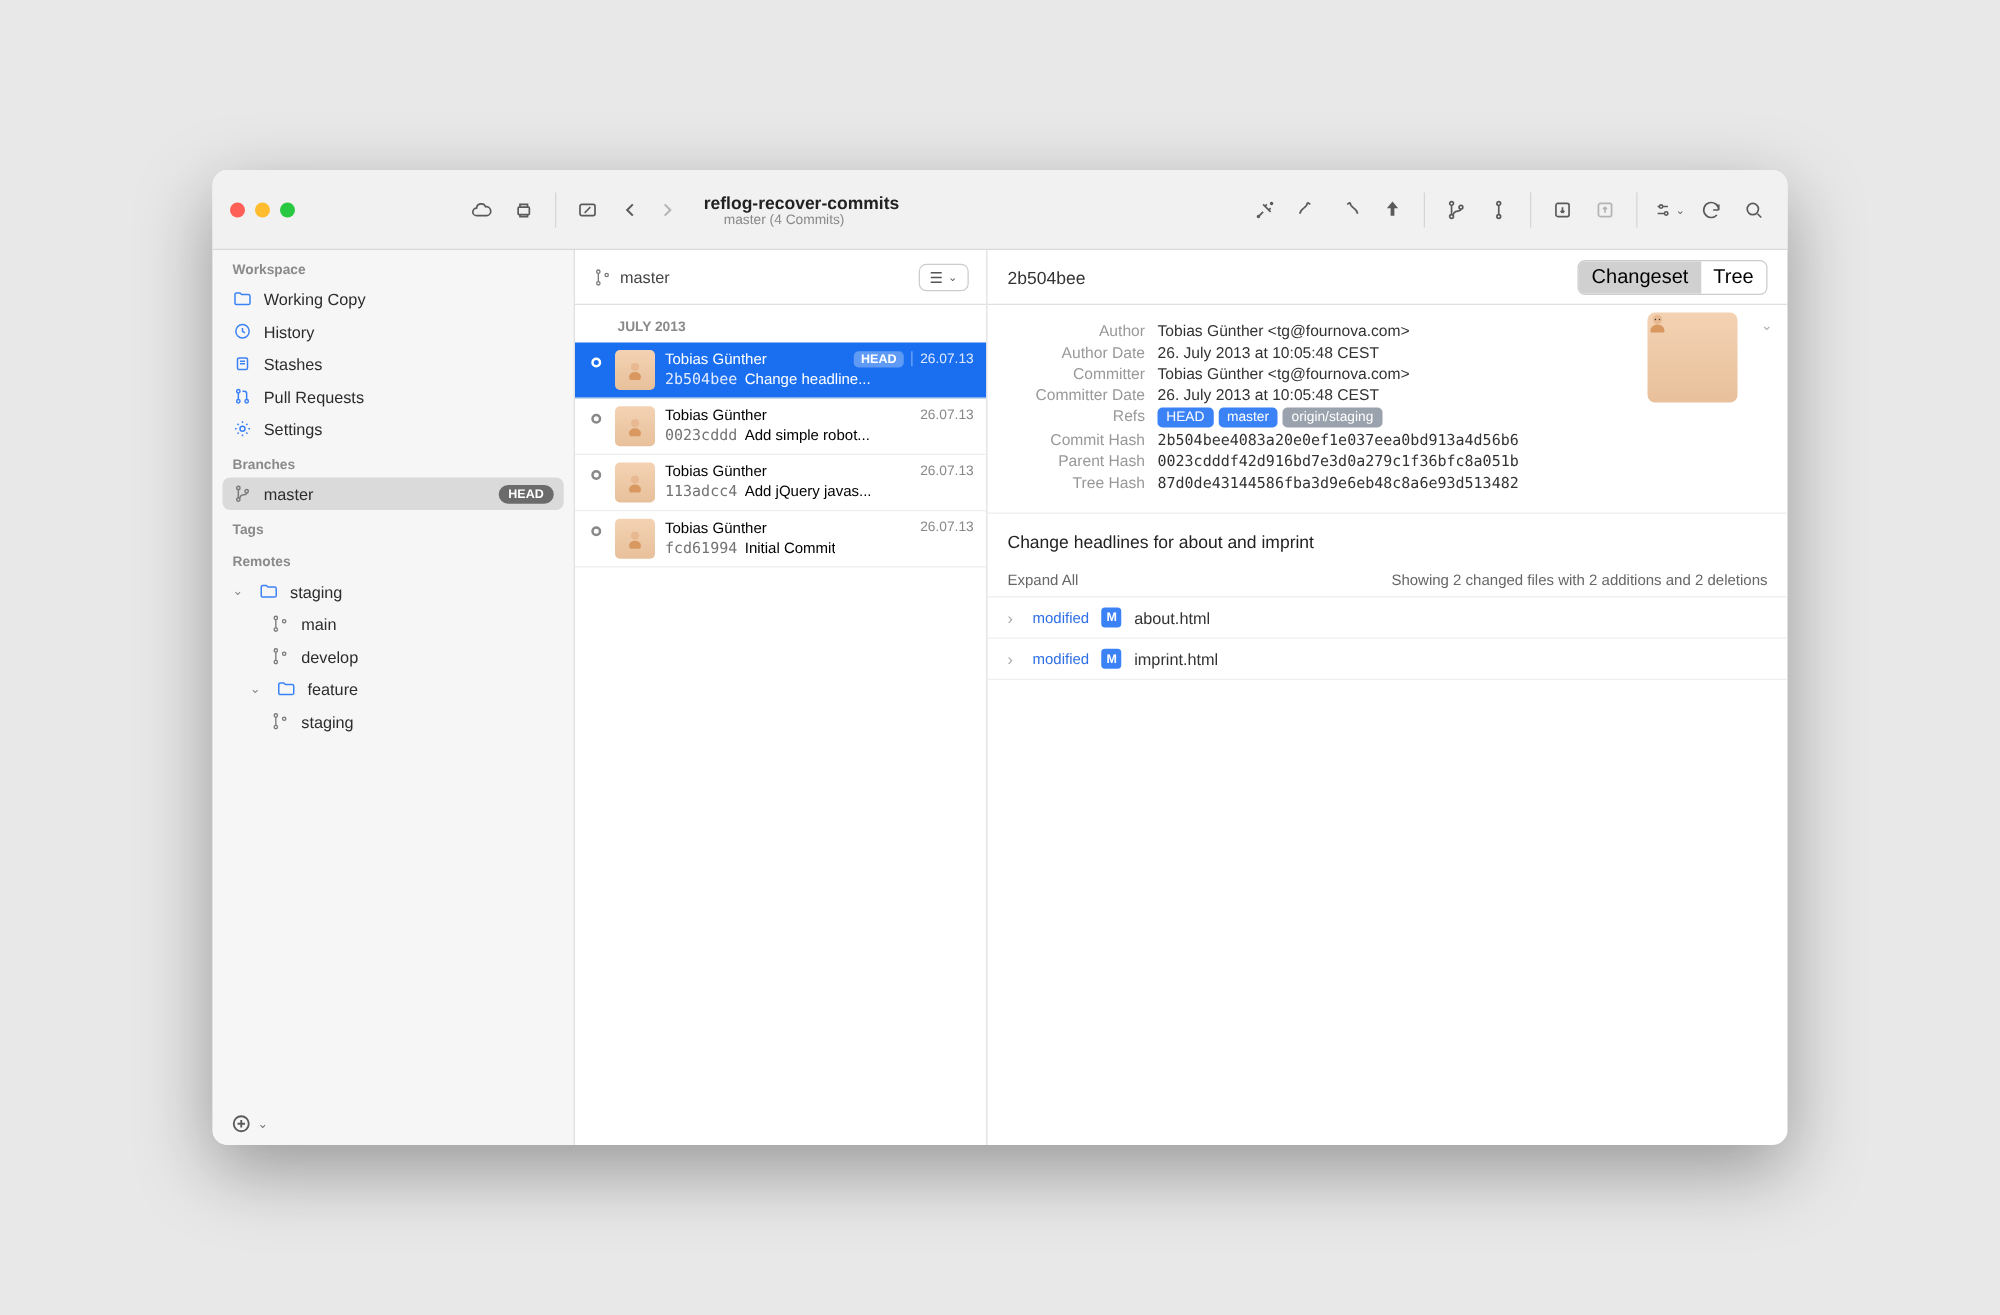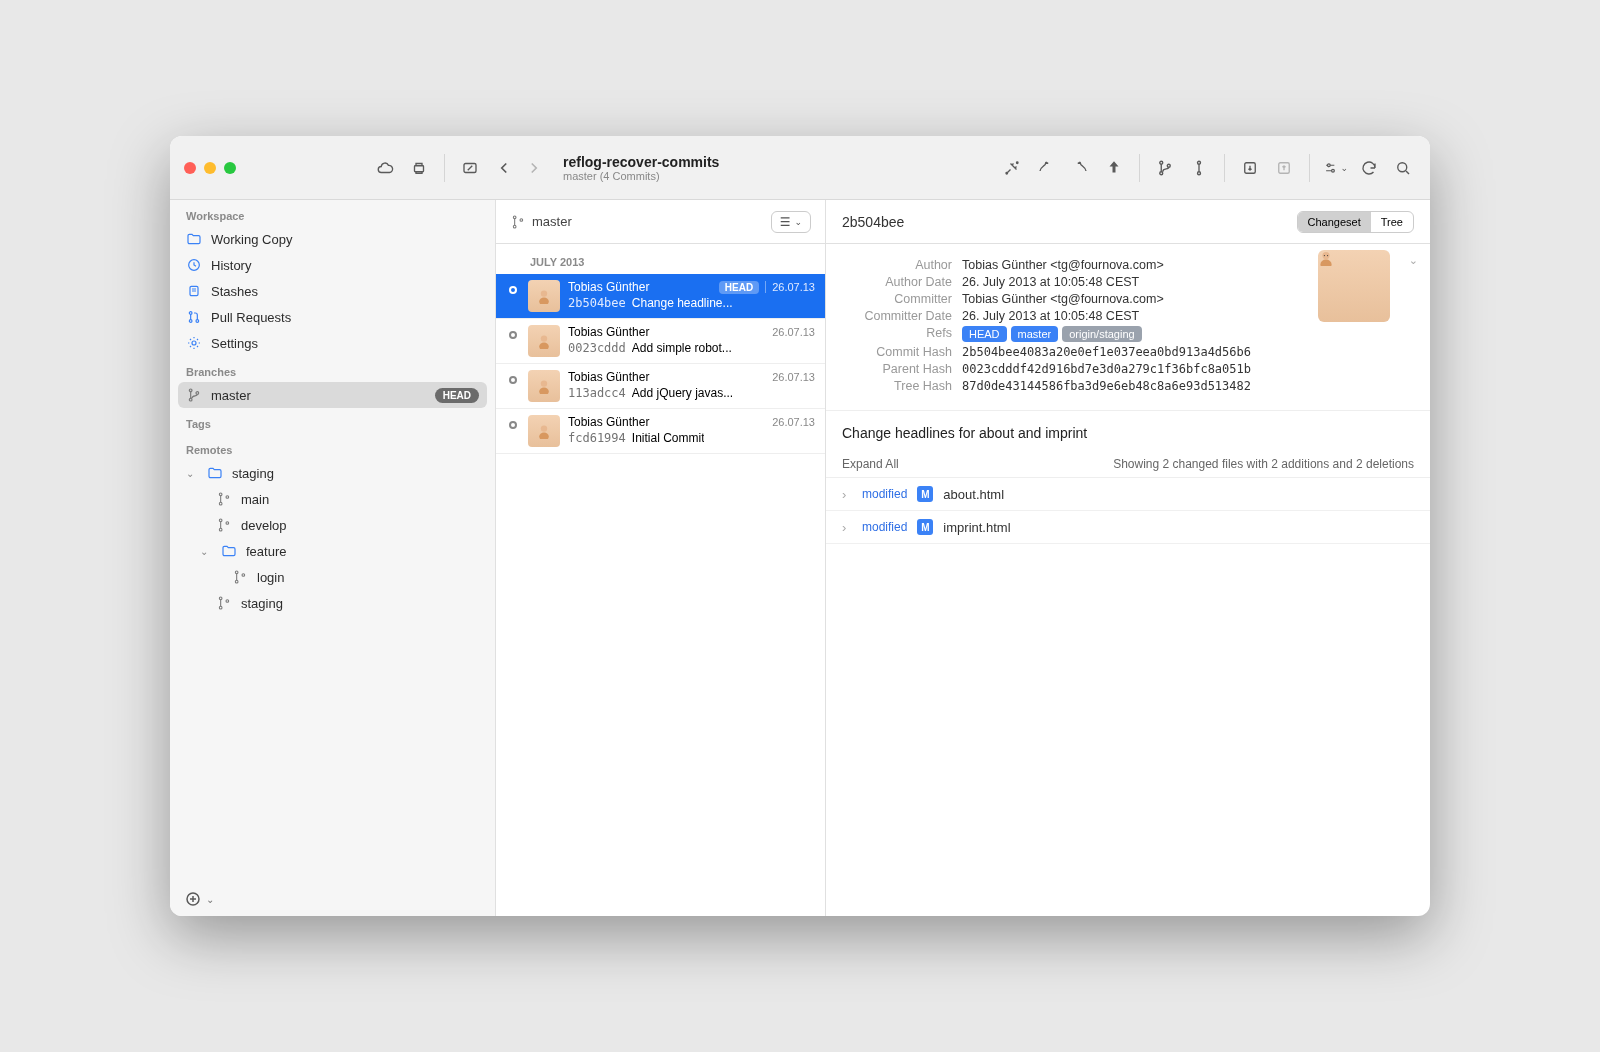--- a/index.html
+++ b/index.html
@@ -10,23 +10,23 @@
 .traffic span { width: 12px; height: 12px; border-radius: 50%; display: block; }
 .tl-close { background: #ff5f57; }
 .tl-min { background: #febc2e; }
 .tl-max { background: #28c840; }
 .tb-spacer { flex: 1; }
 .tb-icon { width: 26px; height: 26px; display: flex; align-items: center; justify-content: center; color: #5a5a5a; border-radius: 4px; cursor: pointer; }
 .tb-sep { width: 1px; height: 28px; background: #d5d5d5; margin: 0 4px; }
 .tb-group { display: flex; align-items: center; gap: 4px; }
 .tb-title { display: flex; flex-direction: column; margin-left: 8px; }
 .tb-title .main { font-size: 14px; font-weight: 600; color: #222; }
-.tb-title .sub { font-size: 11px; color: #888; }
+.tb-title .sub { font-size: 11px; color: #888; margin-left: 16px; }
 .content { flex: 1; display: flex; overflow: hidden; }
-.sidebar { width: 326px; background: #f6f6f6; border-right: 1px solid #e0e0e0; display: flex; flex-direction: column; font-size: 13px; overflow-y: auto; }
+.sidebar { width: 290px; background: #f6f6f6; border-right: 1px solid #e0e0e0; display: flex; flex-direction: column; font-size: 13px; overflow-y: auto; }
 .sb-section-title { font-size: 11px; font-weight: 600; color: #8a8a8a; padding: 10px 16px 4px; }
 .sb-item { display: flex; align-items: center; padding: 5px 16px; gap: 9px; cursor: pointer; color: #2c2c2c; }
 .sb-item.active { background: #dadada; border-radius: 6px; margin: 0 8px; padding: 5px 8px; }
 .sb-item .label { flex: 1; }
 .sb-icon { width: 16px; height: 16px; display: flex; align-items: center; justify-content: center; color: #3b82f6; }
 .sb-icon.gray { color: #7a7a7a; }
 .sb-indent1 { padding-left: 30px; }
 .sb-indent2 { padding-left: 46px; }
 .sb-indent3 { padding-left: 62px; }
 .head-badge { background: #6b6b6b; color: #fff; font-size: 10px; font-weight: 700; padding: 2px 8px; border-radius: 10px; }
@@ -51,21 +51,21 @@
 .commit-row.selected .commit-date { color: #e0eaff; }
 .commit-bottom { display: flex; gap: 6px; font-size: 12px; margin-top: 2px; white-space: nowrap; overflow: hidden; text-overflow: ellipsis; }
 .commit-hash { font-family: ui-monospace, Menlo, monospace; color: #737373; }
 .commit-row.selected .commit-hash { color: #e0eaff; }
 .commit-msg { overflow: hidden; text-overflow: ellipsis; }
 .head-pill { background: rgba(255,255,255,0.3); padding: 1px 6px; border-radius: 4px; font-size: 10px; font-weight: 600; }
 .pill-sep { width: 1px; height: 12px; background: rgba(255,255,255,0.4); }
 .detail { flex: 1; display: flex; flex-direction: column; overflow: hidden; }
 .detail-header { height: 44px; border-bottom: 1px solid #e0e0e0; display: flex; align-items: center; padding: 0 16px; }
 .detail-header .hash { font-size: 14px; color: #333; flex: 1; }
-.seg { display: flex; border: 1px solid #ccc; border-radius: 6px; overflow: hidden; font-size: 11px; }
+.seg { display: flex; border: 1px solid #ccc; border-radius: 6px; overflow: hidden; font-size: 16px; }
 .seg span { padding: 4px 10px; cursor: pointer; }
 .seg .active { background: #d0d0d0; }
 .detail-body { padding: 14px 16px; border-bottom: 1px solid #eee; }
 .meta-row { display: flex; font-size: 12.5px; margin-bottom: 3px; }
 .meta-label { width: 110px; text-align: right; color: #999; margin-right: 10px; }
 .meta-value { color: #333; font-family: Liberation Sans, sans-serif; }
 .meta-value.mono { font-family: ui-monospace, Menlo, monospace; font-size: 12px; }
 .ref-badge { display: inline-block; padding: 2px 7px; border-radius: 4px; font-size: 11px; font-weight: 500; margin-right: 4px; color: #fff; }
 .ref-head { background: #3b82f6; }
 .ref-master { background: #3b82f6; }
@@ -302,31 +302,20 @@
         </div>
       <div class="sb-item sb-indent1">
           <span class="sb-disclosure">⌄</span>
           <span class="sb-icon">
             <svg viewBox="0 0 24 24" fill="none" stroke="currentColor" stroke-width="1.8">
               <path d="M3 7a2 2 0 012-2h4l2 2h8a2 2 0 012 2v8a2 2 0 01-2 2H5a2 2 0 01-2-2z"></path>
             </svg>
           </span>
           <span class="label">feature</span>
         </div>
-      <div class="sb-item sb-indent3">
-          <span class="sb-icon gray">
-            <svg viewBox="0 0 24 24" fill="none" stroke="currentColor" stroke-width="1.6">
-              <circle cx="7" cy="5" r="2"></circle>
-              <circle cx="7" cy="19" r="2"></circle>
-              <circle cx="17" cy="9" r="2"></circle>
-              <path d="M7 7v10"></path>
-            </svg>
-          </span>
-          <span class="label">login</span>
-        </div>
       <div class="sb-item sb-indent2">
           <span class="sb-icon gray">
             <svg viewBox="0 0 24 24" fill="none" stroke="currentColor" stroke-width="1.6">
               <circle cx="7" cy="5" r="2"></circle>
               <circle cx="7" cy="19" r="2"></circle>
               <circle cx="17" cy="9" r="2"></circle>
               <path d="M7 7v10"></path>
             </svg>
           </span>
           <span class="label">staging</span>

